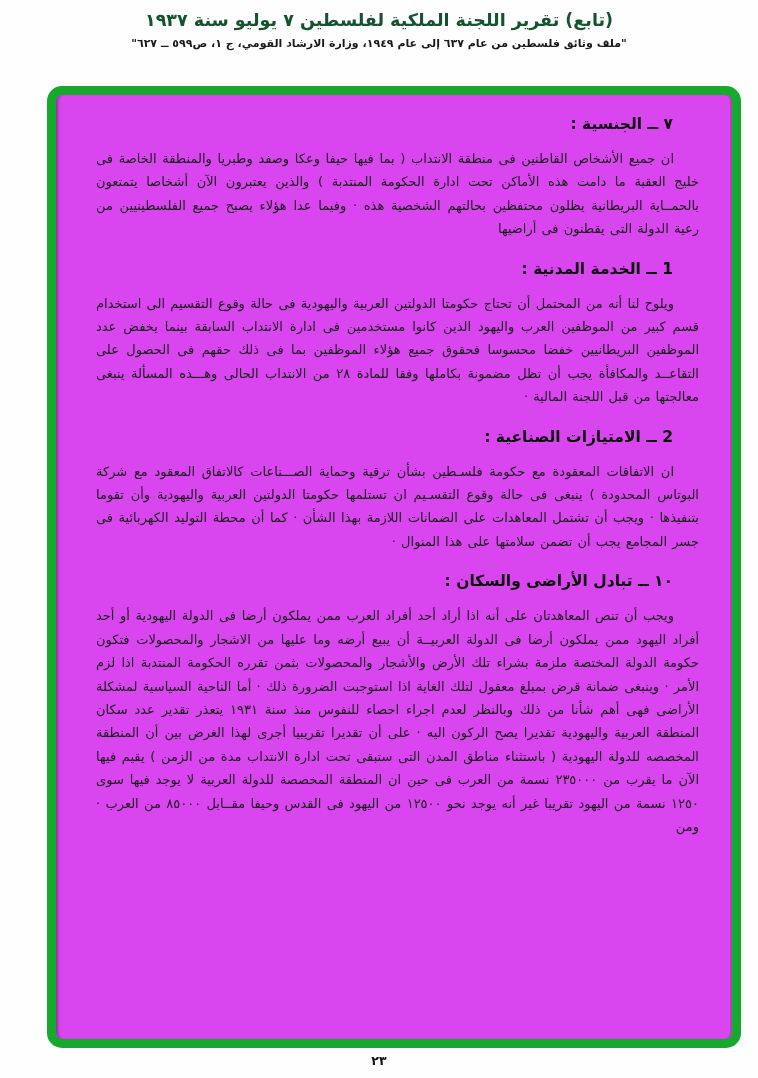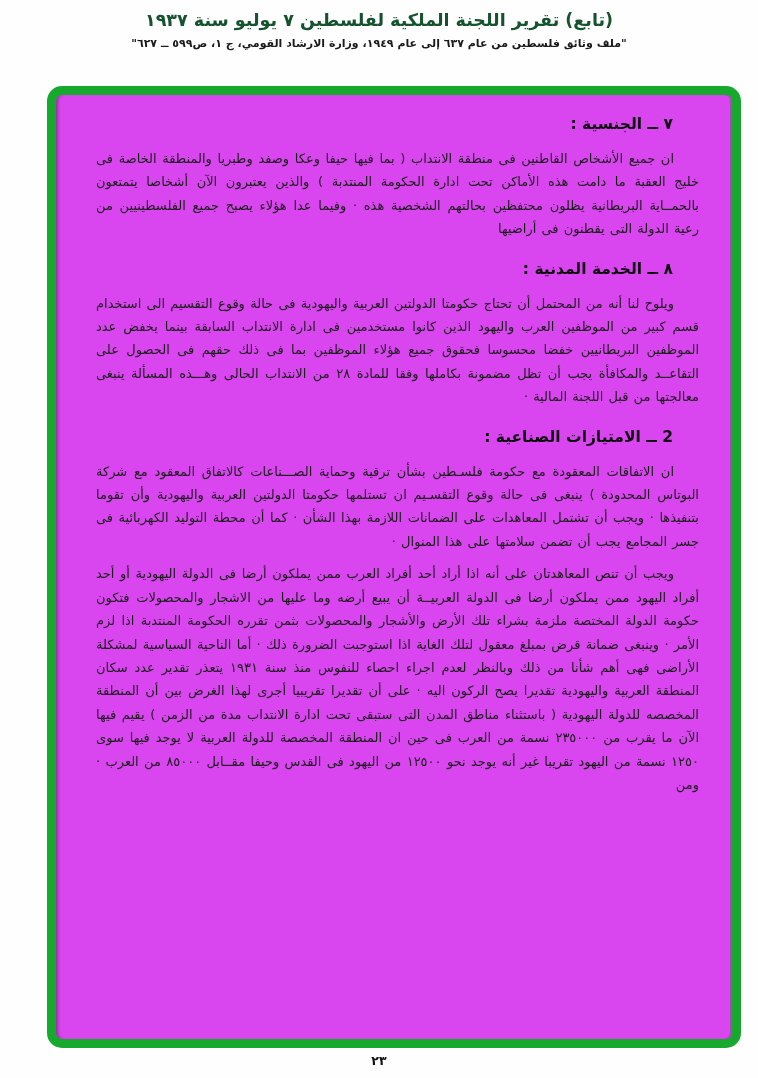--- a/index.html
+++ b/index.html
@@ -93,26 +93,27 @@
     <div class="doc-title">(تابع) تقرير اللجنة الملكية لفلسطين ٧ يوليو سنة ١٩٣٧</div>
     <div class="doc-source">"ملف وثائق فلسطين من عام ٦٣٧ إلى عام ١٩٤٩، وزارة الارشاد القومي، ج ١، ص٥٩٩ ــ ٦٢٧"</div>
   </div>
 
   <div class="frame">
     <div class="content">
 
       <div class="section-heading first">٧ ــ الجنسية :</div>
       <p>ان جميع الأشخاص القاطنين فى منطقة الانتداب ( بما فيها حيفا وعكا وصفد وطبريا والمنطقة الخاصة فى خليج العقبة ما دامت هذه الأماكن تحت ادارة الحكومة المنتدبة ) والذين يعتبرون الآن أشخاصا يتمتعون بالحمــاية البريطانية يظلون محتفظين بحالتهم الشخصية هذه · وفيما عدا هؤلاء يصبح جميع الفلسطينيين من رعية الدولة التى يقطنون فى أراضيها</p>
 
-      <div class="section-heading">٨ ــ الخدمة المدنية :</div>
+      <div class="section-heading">1 ــ الخدمة المدنية :</div>
       <p>ويلوح لنا أنه من المحتمل أن تحتاج حكومتا الدولتين العربية واليهودية فى حالة وقوع التقسيم الى استخدام قسم كبير من الموظفين العرب واليهود الذين كانوا مستخدمين فى ادارة الانتداب السابقة بينما يخفض عدد الموظفين البريطانيين خفضا محسوسا فحقوق جميع هؤلاء الموظفين بما فى ذلك حقهم فى الحصول على التقاعــد والمكافأة يجب أن تظل مضمونة بكاملها وفقا للمادة ٢٨ من الانتداب الحالى وهـــذه المسألة ينبغى معالجتها من قبل اللجنة المالية ·</p>
 
       <div class="section-heading">2 ــ الامتيازات الصناعية :</div>
       <p>ان الاتفاقات المعقودة مع حكومة فلسـطين بشأن ترقية وحماية الصـــناعات كالاتفاق المعقود مع شركة البوتاس المحدودة ) ينبغى فى حالة وقوع التقسـيم ان تستلمها حكومتا الدولتين العربية واليهودية وأن تقوما بتنفيذها · ويجب أن تشتمل المعاهدات على الضمانات اللازمة بهذا الشأن · كما أن محطة التوليد الكهربائية فى جسر المجامع يجب أن تضمن سلامتها على هذا المنوال ·</p>
 
+      <div class="section-heading">١٠ ــ تبادل الأراضى والسكان :</div>
       <p>ويجب أن تنص المعاهدتان على أنه اذا أراد أحد أفراد العرب ممن يملكون أرضا فى الدولة اليهودية أو أحد أفراد اليهود ممن يملكون أرضا فى الدولة العربيــة أن يبيع أرضه وما عليها من الاشجار والمحصولات فتكون حكومة الدولة المختصة ملزمة بشراء تلك الأرض والأشجار والمحصولات بثمن تقرره الحكومة المنتدبة اذا لزم الأمر · وينبغى ضمانة قرض بمبلغ معقول لتلك الغاية اذا استوجبت الضرورة ذلك · أما الناحية السياسية لمشكلة الأراضى فهى أهم شأنا من ذلك وبالنظر لعدم اجراء احصاء للنفوس منذ سنة ١٩٣١ يتعذر تقدير عدد سكان المنطقة العربية واليهودية تقديرا يصح الركون اليه · على أن تقديرا تقريبيا أجرى لهذا الغرض بين أن المنطقة المخصصه للدولة اليهودية ( باستثناء مناطق المدن التى ستبقى تحت ادارة الانتداب مدة من الزمن ) يقيم فيها الآن ما يقرب من ٢٣٥٠٠٠ نسمة من العرب فى حين ان المنطقة المخصصة للدولة العربية لا يوجد فيها سوى ١٢٥٠ نسمة من اليهود تقريبا غير أنه يوجد نحو ١٢٥٠٠ من اليهود فى القدس وحيفا مقــابل ٨٥٠٠٠ من العرب · ومن</p>
 
     </div>
   </div>
 
   <div class="page-number">٢٣</div>
 
 </div>
 
 </body></html>

